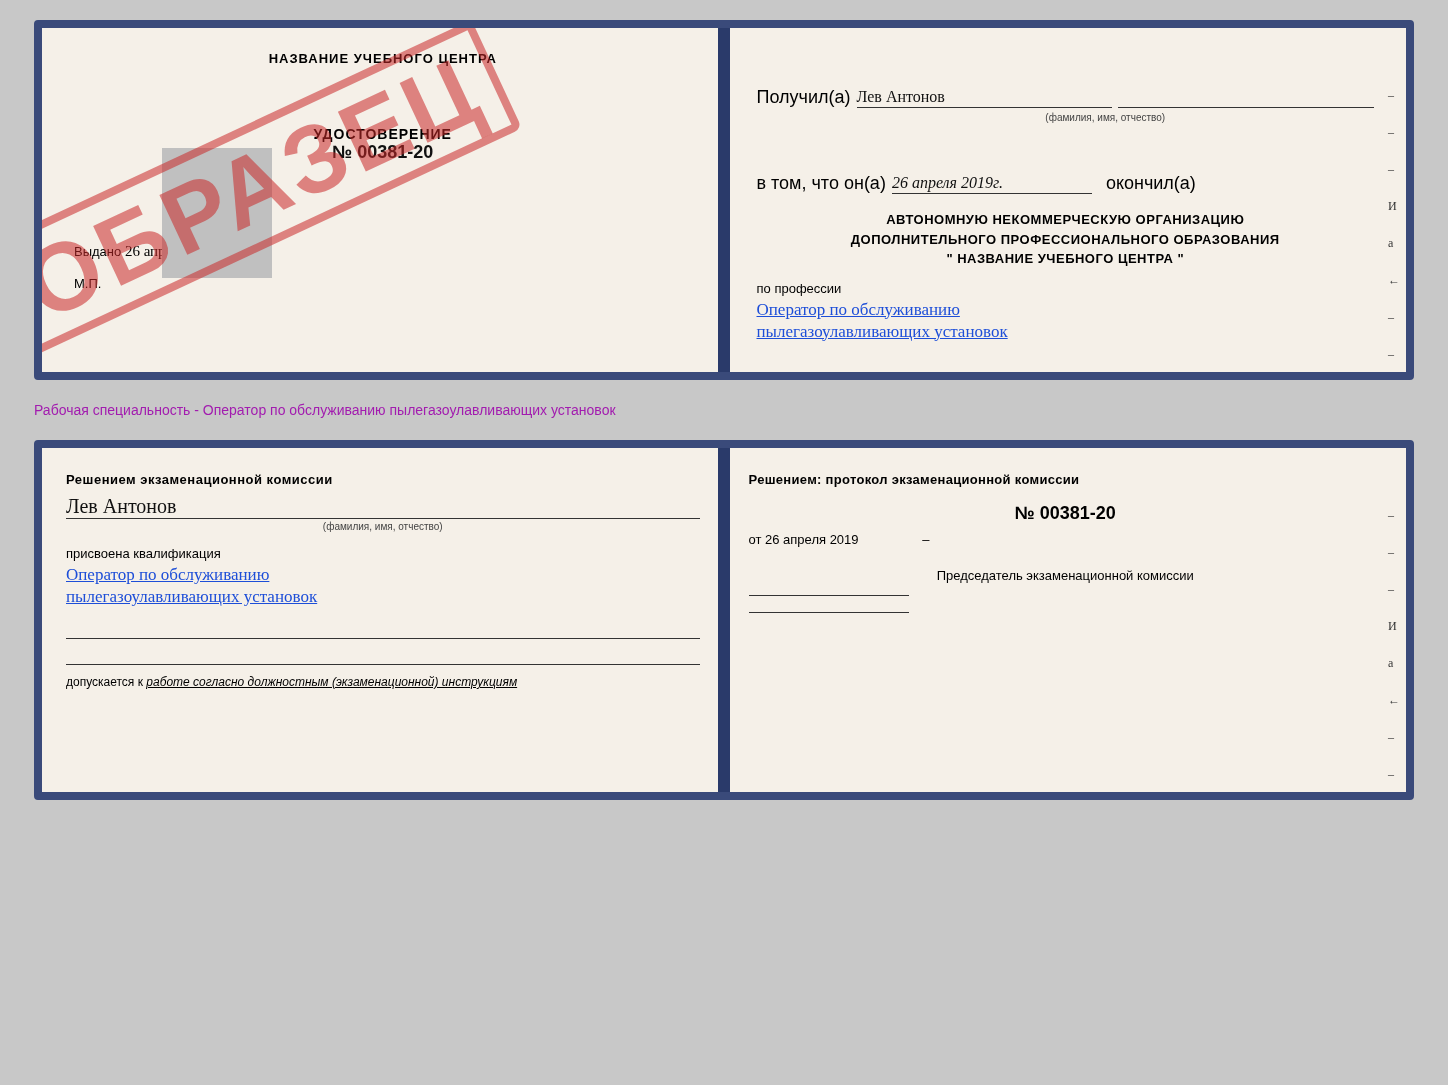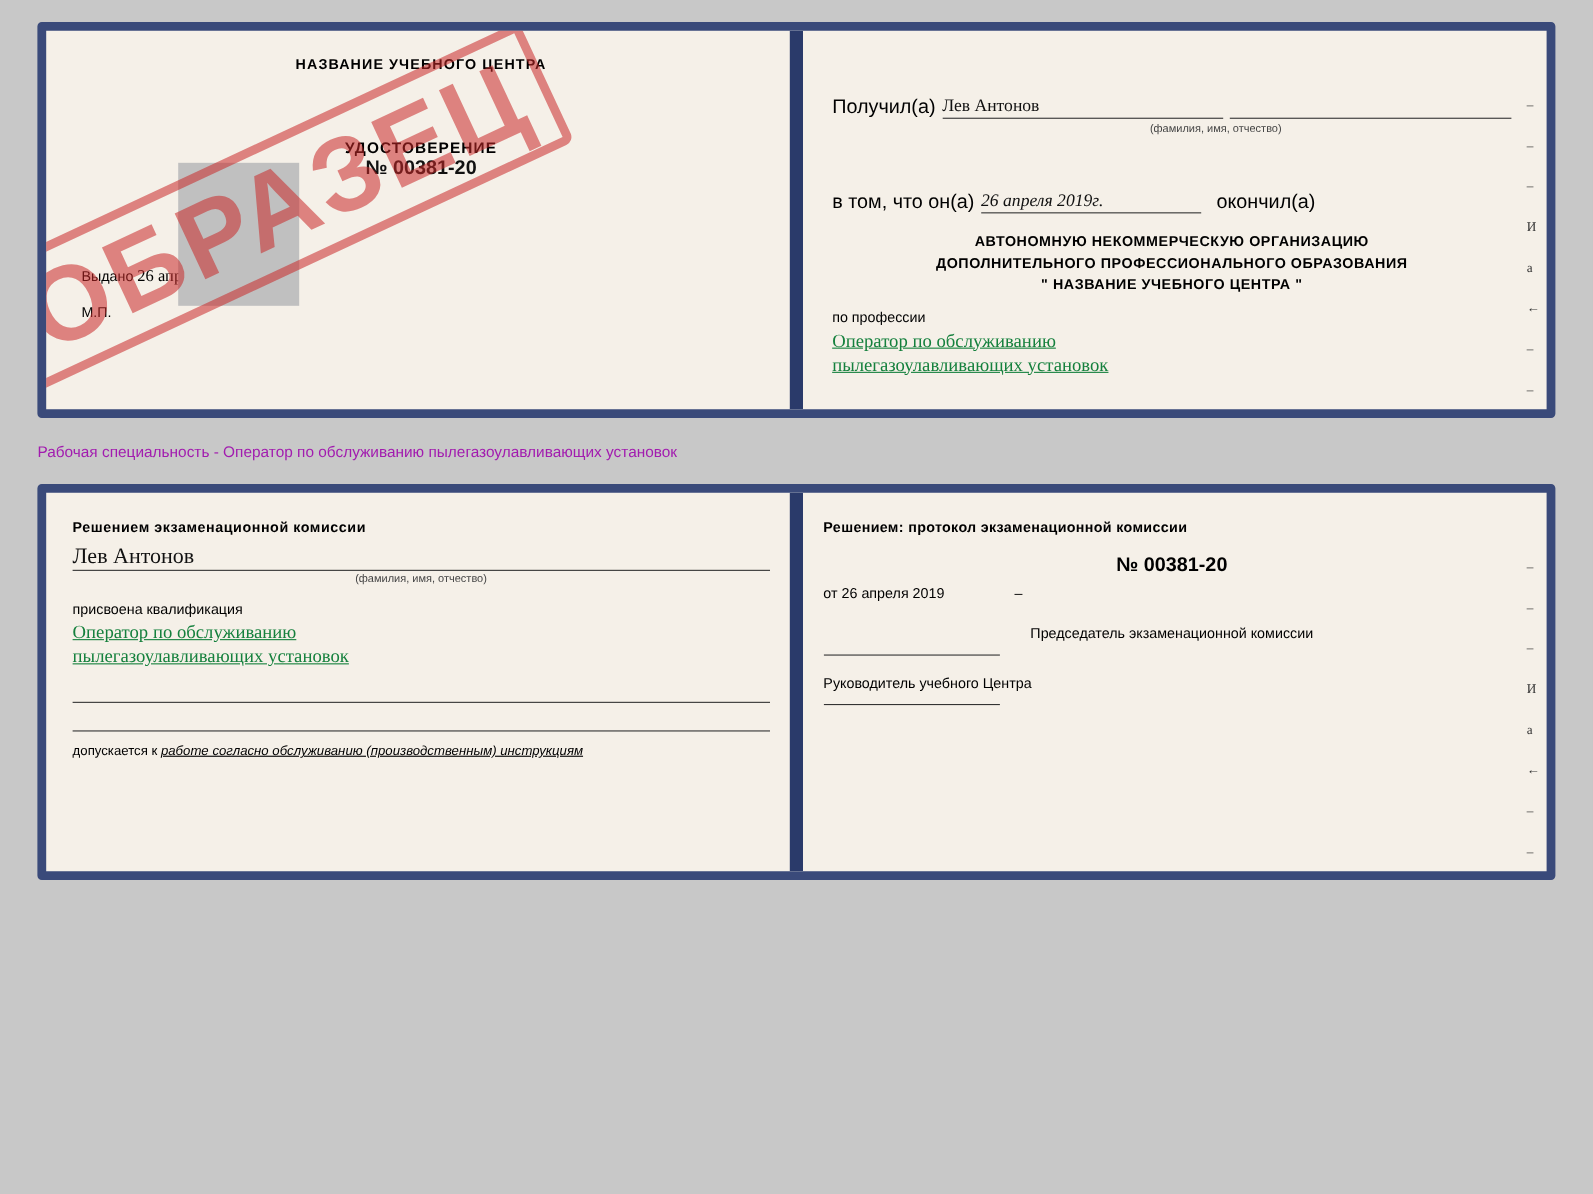--- a/index.html
+++ b/index.html
@@ -185,21 +185,21 @@
     .profession-label {
       font-size: 13px;
       font-family: Arial, sans-serif;
       margin-top: 12px;
       margin-bottom: 4px;
     }
 
     .profession-handwritten {
       font-family: 'Segoe Script', cursive, 'Comic Sans MS', cursive;
       font-size: 17px;
-      color: #15803d;
+      color: #1d4ed8;
       text-decoration: underline;
       display: block;
       margin-bottom: 2px;
     }
 
     
     .side-marks {
       position: absolute;
       right: 6px;
       top: 60px;
@@ -411,41 +411,40 @@
       <span class="profession-handwritten">Оператор по обслуживанию</span>
       <span class="profession-handwritten" style="margin-top:2px;">пылегазоулавливающих установок</span>
 
       <div class="bottom-underlines">
         <div class="bottom-underline-row"></div>
         <div class="bottom-underline-row"></div>
       </div>
 
       <div class="dopuskaetsya-text">
         <span>допускается к</span>
-        <span class="dopuskaetsya-italic">работе согласно обслуживанию (производственным) инструкциям</span>
+        <span class="dopuskaetsya-italic">работе согласно должностным (экзаменационной) инструкциям</span>
       </div>
     </div>
 
     <div class="doc-right">
       <div class="osnov-label">Решением: протокол экзаменационной комиссии</div>
 
       <div class="protokol-number">№ 00381-20</div>
 
       <div class="ot-date">
         <span>от</span>
         <span>26 апреля 2019</span>
         <span style="margin-left:60px;">–</span>
       </div>
 
       <div class="predsedatel-block">
         <div class="predsedatel-label">Председатель экзаменационной комиссии</div>
         <div class="signature-line"></div>
       </div>
 
-      <div class="rukovoditel-label">Руководитель учебного Центра</div>
       <div class="signature-line"></div>
 
       <div class="side-marks">
         <span class="side-mark">–</span>
         <span class="side-mark">–</span>
         <span class="side-mark">–</span>
         <span class="side-mark">И</span>
         <span class="side-mark">а</span>
         <span class="side-mark">←</span>
         <span class="side-mark">–</span>

